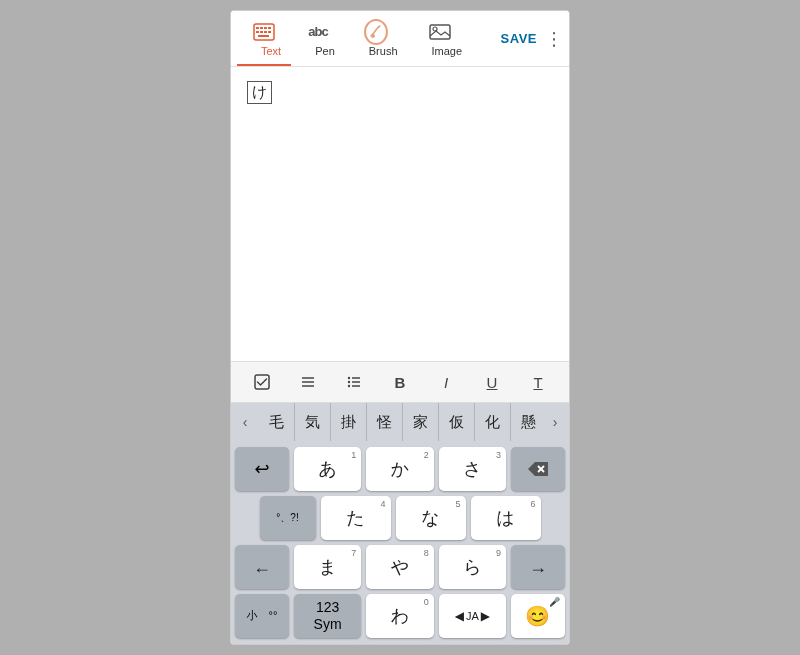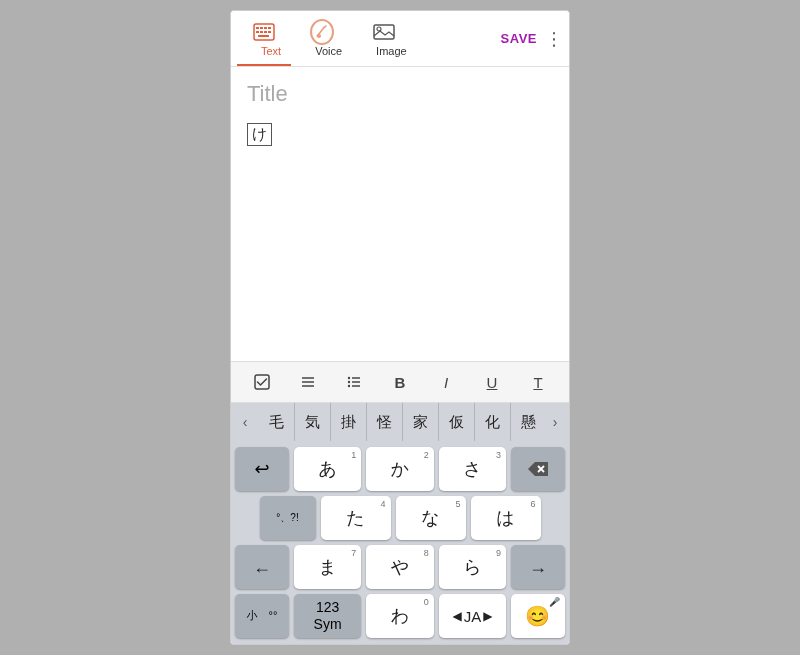--- a/index.html
+++ b/index.html
@@ -72,21 +72,21 @@
     }
     .tool-item.active .tool-label {
       color: #e05c3a;
     }
     .toolbar-actions {
       display: flex;
       align-items: center;
       gap: 8px;
     }
     .save-btn {
-      color: #a21caf;
+      color: #0369a1;
       font-size: 13px;
       font-weight: bold;
       cursor: pointer;
       letter-spacing: 0.5px;
     }
     .more-btn {
       color: #555;
       font-size: 18px;
       cursor: pointer;
       line-height: 1;
@@ -263,31 +263,35 @@
             <rect x="3" y="8" width="3" height="2" rx="0.5" fill="#e05c3a"></rect>
             <rect x="7" y="8" width="3" height="2" rx="0.5" fill="#e05c3a"></rect>
             <rect x="11" y="8" width="3" height="2" rx="0.5" fill="#e05c3a"></rect>
             <rect x="15" y="8" width="3" height="2" rx="0.5" fill="#e05c3a"></rect>
             <rect x="5" y="12" width="11" height="2" rx="0.5" fill="#e05c3a"></rect>
           </svg>
         </div>
         <span class="tool-label">Text</span>
       </div>
 
+      <div class="tool-item">
+        <div class="tool-icon" style="font-size:13px;font-weight:bold;color:#555;letter-spacing:-1px;">abc</div>
+        <span class="tool-label">Pen</span>
+      </div>
 
       <div class="tool-item">
         <div class="tool-icon">
           <div class="brush-circle">
             <svg width="14" height="14" viewBox="0 0 14 14">
               <path d="M2 11 Q5 8 7 5 Q9 2 11 1" stroke="#e8a080" stroke-width="1.5" fill="none" stroke-linecap="round"></path>
               <circle cx="4" cy="11" r="2" fill="#e8a080"></circle>
             </svg>
           </div>
         </div>
-        <span class="tool-label">Voice</span>
+        <span class="tool-label">Brush</span>
       </div>
 
       <div class="tool-item">
         <div class="tool-icon">
           <svg width="22" height="18" viewBox="0 0 22 18" fill="none">
             <rect x="1" y="2" width="20" height="14" rx="1.5" stroke="#555" stroke-width="1.5" fill="none"></rect>
             <circle cx="6" cy="6" r="2" stroke="#555" stroke-width="1.2" fill="none"></circle>
             <path d="M1 13 L7 8 L12 12 L16 9 L21 13" stroke="#555" stroke-width="1.2" fill="none"></path>
           </svg>
         </div>
@@ -295,21 +299,20 @@
       </div>
 
     </div>
     <div class="toolbar-actions">
       <span class="save-btn">SAVE</span>
       <span class="more-btn">⋮</span>
     </div>
   </div>
 
   <div class="editor-area">
-    <div class="editor-title">Title</div>
     <div class="editor-content">
       <span class="char-box">け</span>
     </div>
   </div>
 
   <div class="format-bar">
     <div class="format-btn">
       <svg width="16" height="16" viewBox="0 0 16 16" fill="none">
         <rect x="1" y="1" width="14" height="14" rx="2" stroke="#444" stroke-width="1.5" fill="none"></rect>
         <path d="M3.5 8 L6.5 11 L12.5 5" stroke="#444" stroke-width="1.5" stroke-linecap="round"></path>
@@ -425,21 +428,21 @@
       </div>
       <div class="key dark key-w2" style="width:70px;font-size:14px;text-align:center;line-height:1.2;">
         <span>123<br>Sym</span>
       </div>
       <div class="key key-w2" style="width:70px;">
         <span class="key-super">0</span>
         <span>わ</span>
       </div>
       <div class="key space-key key-w2" style="width:70px;font-size:11px;flex-direction:row;align-items:center;gap:2px;">
         <span style="font-size:12px;">◀</span>
-        <span style="font-size:15px;">JA</span>
+        <span style="font-size:11px;">JA</span>
         <span style="font-size:12px;">▶</span>
       </div>
       <div class="key emoji-key key-w1" style="width:56px;font-size:20px;position:relative;">
         <span>😊</span>
         <span style="position:absolute;top:3px;right:4px;font-size:9px;color:#666;">🎤</span>
       </div>
     </div>
   </div>
 </div>
 

